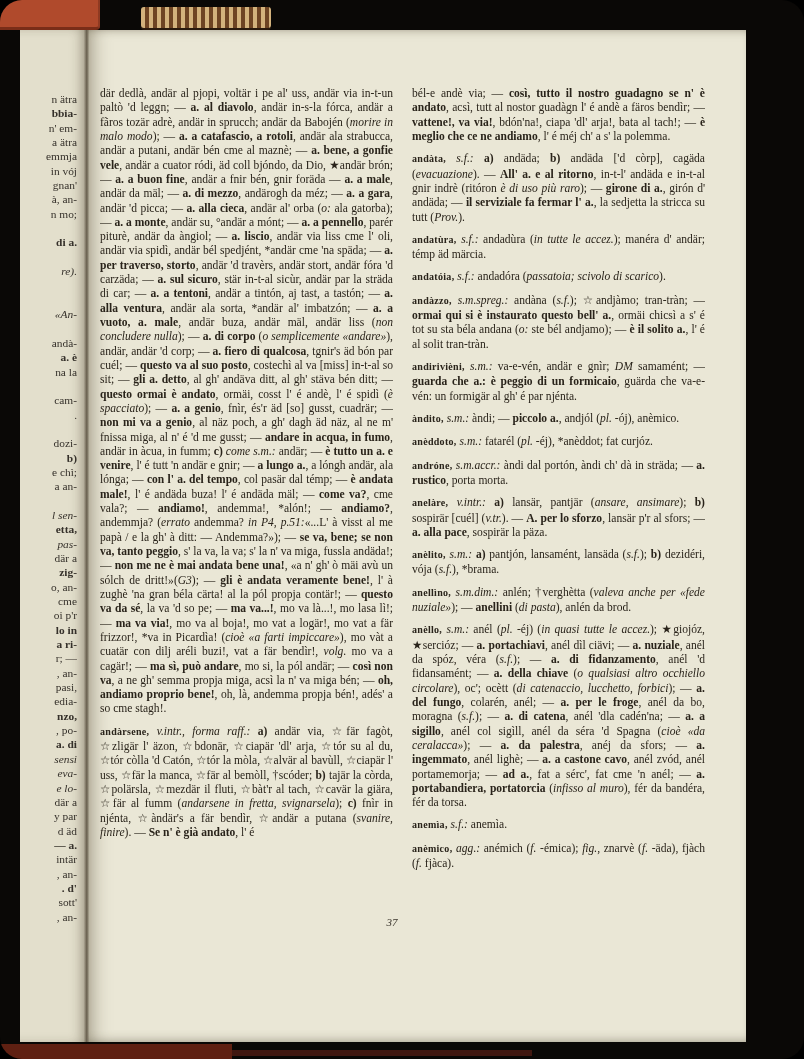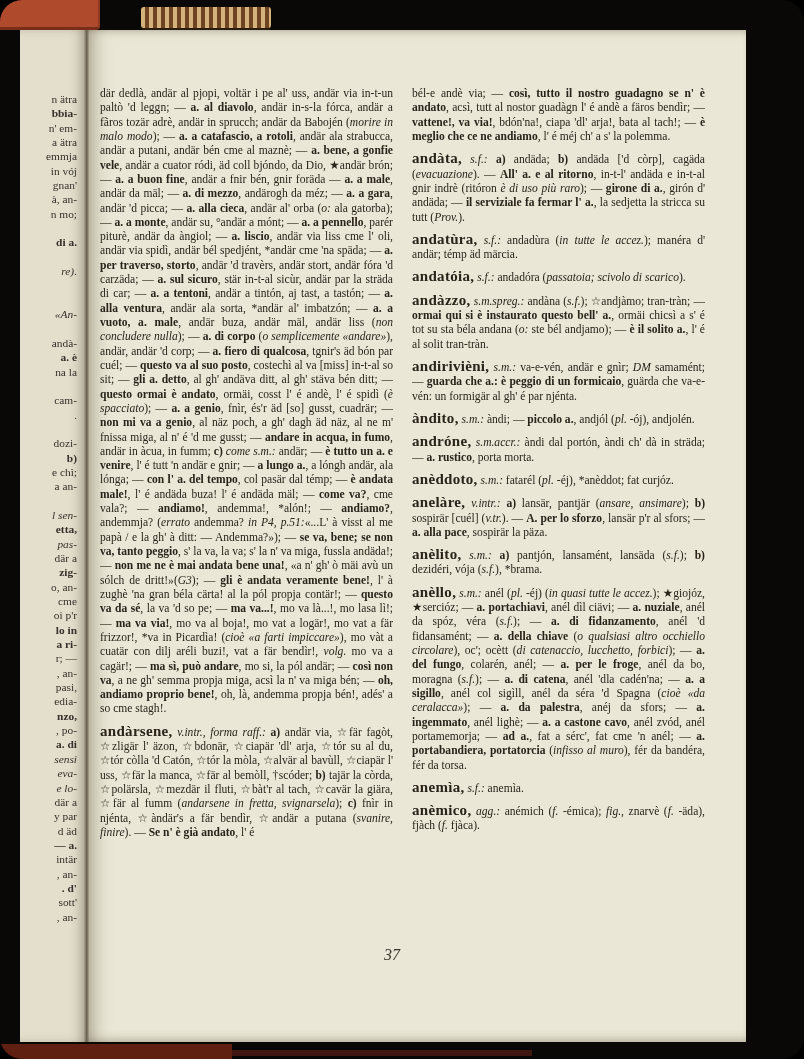--- a/index.html
+++ b/index.html
@@ -32,23 +32,23 @@
   .gutter-line{white-space:nowrap;}
   
   .column{position:absolute;top:86px;width:293px;height:858px;overflow:hidden;
           font-size:11.55px;line-height:14.32px;text-align:justify;}
   .col-left{left:100px;}
   .col-right{left:412px;}
   .entry{margin:0 0 8px 0;}
   .seg-n{font-style:normal;font-weight:normal;}
   .seg-b{font-weight:bold;}
   .seg-i{font-style:italic;}
-  .seg-hw{font-weight:bold;font-size:15px;letter-spacing:.3px;}
-  .page-number{position:absolute;left:100px;top:946px;width:584px;text-align:center;
-               font-size:16px;color:#3a352c;font-style:italic;}
+  .seg-hw{font-weight:bold;font-size:10px;letter-spacing:.3px;}
+  .page-number{position:absolute;left:100px;top:916px;width:584px;text-align:center;
+               font-size:11px;color:#3a352c;font-style:italic;}
 </style>
 </head>
 <body>
 
 <div class="photo">
   <div class="cover-corner"></div>
   <div class="headband"></div>
   <div class="bottom-cover"></div>
   <div class="bottom-edge"></div>
 
@@ -121,24 +121,25 @@
       <p class="entry"><span class="seg-n">där dedlà, andär al pjopi, voltär i pe al' uss, andär via in-t-un paltò 'd leggn; — </span><span class="seg-b">a. al diavolo</span><span class="seg-n">, andär in-s-la fórca, andär a fãros tozär adrè, andär in sprucch; andär da Babojén (</span><span class="seg-i">morire in malo modo</span><span class="seg-n">); — </span><span class="seg-b">a. a catafascio, a rotoli</span><span class="seg-n">, andär ala strabucca, andär a putani, andär bén cme al maznè; — </span><span class="seg-b">a. bene, a gonfie vele</span><span class="seg-n">, andär a cuator ródi, äd coll bjóndo, da Dio, ★andär brón; — </span><span class="seg-b">a. a buon fine</span><span class="seg-n">, andär a fnir bén, gnir foräda — </span><span class="seg-b">a. a male</span><span class="seg-n">, andär da mäl; — </span><span class="seg-b">a. di mezzo</span><span class="seg-n">, andärogh da méz; — </span><span class="seg-b">a. a gara</span><span class="seg-n">, andär 'd picca; — </span><span class="seg-b">a. alla cieca</span><span class="seg-n">, andär al' orba (</span><span class="seg-i">o:</span><span class="seg-n"> ala gatorba); — </span><span class="seg-b">a. a monte</span><span class="seg-n">, andär su, °andär a mónt; — </span><span class="seg-b">a. a pennello</span><span class="seg-n">, parér piturè, andär da àngiol; — </span><span class="seg-b">a. liscio</span><span class="seg-n">, andär via liss cme l' oli, andär via spidì, andär bél spedjént, *andär cme 'na späda; — </span><span class="seg-b">a. per traverso, storto</span><span class="seg-n">, andär 'd travèrs, andär stort, andär fóra 'd carzäda; — </span><span class="seg-b">a. sul sicuro</span><span class="seg-n">, stär in-t-al sicùr, andär par la sträda di car; — </span><span class="seg-b">a. a tentoni</span><span class="seg-n">, andär a tintón, aj tast, a tastón; — </span><span class="seg-b">a. alla ventura</span><span class="seg-n">, andär ala sorta, *andär al' imbatzón; — </span><span class="seg-b">a. a vuoto, a. male</span><span class="seg-n">, andär buza, andär mäl, andär liss (</span><span class="seg-i">non concludere nulla</span><span class="seg-n">); — </span><span class="seg-b">a. di corpo</span><span class="seg-n"> (</span><span class="seg-i">o semplicemente «andare»</span><span class="seg-n">), andär, andär 'd corp; — </span><span class="seg-b">a. fiero di qualcosa</span><span class="seg-n">, tgnir's äd bón par cuél; — </span><span class="seg-b">questo va al suo posto</span><span class="seg-n">, costechì al va [miss] in-t-al so sit; — </span><span class="seg-b">gli a. detto</span><span class="seg-n">, al gh' andäva ditt, al gh' stäva bén ditt; — </span><span class="seg-b">questo ormai è andato</span><span class="seg-n">, ormäi, cosst l' é andè, l' é spidì (</span><span class="seg-i">è spacciato</span><span class="seg-n">); — </span><span class="seg-b">a. a genio</span><span class="seg-n">, fnìr, és'r äd [so] gusst, cuadrär; — </span><span class="seg-b">non mi va a genio</span><span class="seg-n">, al näz poch, a gh' dagh äd näz, al ne m' fnissa miga, al n' é 'd me gusst; — </span><span class="seg-b">andare in acqua, in fumo</span><span class="seg-n">, andär in àcua, in fumm; </span><span class="seg-b">c)</span><span class="seg-i"> come s.m.:</span><span class="seg-n"> andär; — </span><span class="seg-b">è tutto un a. e venire</span><span class="seg-n">, l' é tutt 'n andär e gnir; — </span><span class="seg-b">a lungo a.</span><span class="seg-n">, a lóngh andär, ala lónga; — </span><span class="seg-b">con l' a. del tempo</span><span class="seg-n">, col pasär dal témp; — </span><span class="seg-b">è andata male!</span><span class="seg-n">, l' é andäda buza! l' é andäda mäl; — </span><span class="seg-b">come va?</span><span class="seg-n">, cme vala?; — </span><span class="seg-b">andiamo!</span><span class="seg-n">, andemma!, *alón!; — </span><span class="seg-b">andiamo?</span><span class="seg-n">, andemmja? (</span><span class="seg-i">errato</span><span class="seg-n"> andemma? </span><span class="seg-i">in P4, p.51:</span><span class="seg-n">«...L' à visst al me papà / e la gh' à ditt: — Andemma?»); — </span><span class="seg-b">se va, bene; se non va, tanto peggio</span><span class="seg-n">, s' la va, la va; s' la n' va miga, fussla andäda!; — </span><span class="seg-b">non me ne è mai andata bene una!</span><span class="seg-n">, «a n' gh' ò mäi avù un sólch de dritt!»(</span><span class="seg-i">G3</span><span class="seg-n">); — </span><span class="seg-b">gli è andata veramente bene!</span><span class="seg-n">, l' à zughè 'na gran béla cärta! al la pól propja contär!; — </span><span class="seg-b">questo va da sé</span><span class="seg-n">, la va 'd so pe; — </span><span class="seg-b">ma va...!</span><span class="seg-n">, mo va là...!, mo lasa lì!; — </span><span class="seg-b">ma va via!</span><span class="seg-n">, mo va al boja!, mo vat a logär!, mo vat a fär frizzor!, *va in Picardìa! (</span><span class="seg-i">cioè «a farti impiccare»</span><span class="seg-n">), mo vàt a cuatär con dilj aréli buzi!, vat a fär bendìr!, </span><span class="seg-i">volg.</span><span class="seg-n"> mo va a cagär!; — </span><span class="seg-b">ma sì, può andare</span><span class="seg-n">, mo si, la pól andär; — </span><span class="seg-b">così non va</span><span class="seg-n">, a ne gh' semma propja miga, acsì la n' va miga bén; — </span><span class="seg-b">oh, andiamo proprio bene!</span><span class="seg-n">, oh, là, andemma propja bén!, adés' a so cme stagh!.</span></p>
       <p class="entry"><span class="seg-hw">andàrsene,</span><span class="seg-i"> v.intr., forma raff.:</span><span class="seg-b"> a)</span><span class="seg-n"> andär via, ☆fär fagòt, ☆zligär l' äzon, ☆bdonär, ☆ciapär 'dl' arja, ☆tór su al du, ☆tór còlla 'd Catón, ☆tór la mòla, ☆alvär al bavùll, ☆ciapär l' uss, ☆fär la manca, ☆fär al bemòll, †scóder; </span><span class="seg-b">b)</span><span class="seg-n"> tajär la còrda, ☆polärsla, ☆mezdär il fluti, ☆bàt'r al tach, ☆cavär la giära, ☆fär al fumm (</span><span class="seg-i">andarsene in fretta, svignarsela</span><span class="seg-n">); </span><span class="seg-b">c)</span><span class="seg-n"> fnìr in njénta, ☆àndär's a fär bendìr, ☆andär a putana (</span><span class="seg-i">svanire, finire</span><span class="seg-n">). — </span><span class="seg-b">Se n' è già andato</span><span class="seg-n">, l' é</span></p>
     </div>
   <div class="column col-right">
       <p class="entry"><span class="seg-n">bél-e andè via; — </span><span class="seg-b">così, tutto il nostro guadagno se n' è andato</span><span class="seg-n">, acsì, tutt al nostor guadàgn l' é andè a färos bendìr; — </span><span class="seg-b">vattene!, va via!</span><span class="seg-n">, bdón'na!, ciapa 'dl' arja!, bata al tach!; — </span><span class="seg-b">è meglio che ce ne andiamo</span><span class="seg-n">, l' é méj ch' a s' la polemma.</span></p>
       <p class="entry"><span class="seg-hw">andàta,</span><span class="seg-i"> s.f.:</span><span class="seg-b"> a)</span><span class="seg-n"> andäda; </span><span class="seg-b">b)</span><span class="seg-n"> andäda ['d còrp], cagäda (</span><span class="seg-i">evacuazione</span><span class="seg-n">). — </span><span class="seg-b">All' a. e al ritorno</span><span class="seg-n">, in-t-l' andäda e in-t-al gnir indrè (ritóron </span><span class="seg-i">è di uso più raro</span><span class="seg-n">); — </span><span class="seg-b">girone di a.</span><span class="seg-n">, girón d' andäda; — </span><span class="seg-b">il serviziale fa fermar l' a.</span><span class="seg-n">, la sedjetta la stricca su tutt (</span><span class="seg-i">Prov.</span><span class="seg-n">).</span></p>
       <p class="entry"><span class="seg-hw">andatùra,</span><span class="seg-i"> s.f.:</span><span class="seg-n"> andadùra (</span><span class="seg-i">in tutte le accez.</span><span class="seg-n">); manéra d' andär; témp äd märcia.</span></p>
       <p class="entry"><span class="seg-hw">andatóia,</span><span class="seg-i"> s.f.:</span><span class="seg-n"> andadóra (</span><span class="seg-i">passatoia; scivolo di scarico</span><span class="seg-n">).</span></p>
       <p class="entry"><span class="seg-hw">andàzzo,</span><span class="seg-i"> s.m.spreg.:</span><span class="seg-n"> andàna (</span><span class="seg-i">s.f.</span><span class="seg-n">); ☆andjàmo; tran-tràn; — </span><span class="seg-b">ormai qui si è instaurato questo bell' a.</span><span class="seg-n">, ormäi chicsì a s' é tot su sta béla andana (</span><span class="seg-i">o:</span><span class="seg-n"> ste bél andjamo); — </span><span class="seg-b">è il solito a.</span><span class="seg-n">, l' é al solit tran-tràn.</span></p>
       <p class="entry"><span class="seg-hw">andirivièni,</span><span class="seg-i"> s.m.:</span><span class="seg-n"> va-e-vén, andär e gnìr; </span><span class="seg-i">DM</span><span class="seg-n"> samamént; — </span><span class="seg-b">guarda che a.: è peggio di un formicaio</span><span class="seg-n">, guärda che va-e-vén: un formigär al gh' é par njénta.</span></p>
-      <p class="entry"><span class="seg-hw">àndito,</span><span class="seg-i"> s.m.:</span><span class="seg-n"> àndi; — </span><span class="seg-b">piccolo a.</span><span class="seg-n">, andjól (</span><span class="seg-i">pl.</span><span class="seg-n"> -ój), andjolén.</span></p>
+      <p class="entry"><span class="seg-hw">àndito,</span><span class="seg-i"> s.m.:</span><span class="seg-n"> àndi; — </span><span class="seg-b">piccolo a.</span><span class="seg-n">, andjól (</span><span class="seg-i">pl.</span><span class="seg-n"> -ój), anèmico.</span></p>
+      <p class="entry"><span class="seg-hw">anèddoto,</span><span class="seg-i"> s.m.:</span><span class="seg-n"> fatarél (</span><span class="seg-i">pl.</span><span class="seg-n"> -éj), *anèddot; fat curjóz.</span></p>
       <p class="entry"><span class="seg-hw">andróne,</span><span class="seg-i"> s.m.accr.:</span><span class="seg-n"> àndi dal portón, àndi ch' dà in sträda; — </span><span class="seg-b">a. rustico</span><span class="seg-n">, porta morta.</span></p>
-      <p class="entry"><span class="seg-hw">anèddoto,</span><span class="seg-i"> s.m.:</span><span class="seg-n"> fatarél (</span><span class="seg-i">pl.</span><span class="seg-n"> -éj), *anèddot; fat curjóz.</span></p>
       <p class="entry"><span class="seg-hw">anelàre,</span><span class="seg-i"> v.intr.:</span><span class="seg-b"> a)</span><span class="seg-n"> lansär, pantjär (</span><span class="seg-i">ansare, ansimare</span><span class="seg-n">); </span><span class="seg-b">b)</span><span class="seg-n"> sospirär [cuél] (</span><span class="seg-i">v.tr.</span><span class="seg-n">). — </span><span class="seg-b">A. per lo sforzo</span><span class="seg-n">, lansär p'r al sfors; — </span><span class="seg-b">a. alla pace</span><span class="seg-n">, sospirär la päza.</span></p>
       <p class="entry"><span class="seg-hw">anèlito,</span><span class="seg-i"> s.m.:</span><span class="seg-b"> a)</span><span class="seg-n"> pantjón, lansamént, lansäda (</span><span class="seg-i">s.f.</span><span class="seg-n">); </span><span class="seg-b">b)</span><span class="seg-n"> dezidéri, vója (</span><span class="seg-i">s.f.</span><span class="seg-n">), *brama.</span></p>
+      <p class="entry"><span class="seg-hw">anellìno,</span><span class="seg-i"> s.m.dim.:</span><span class="seg-n"> anlén; †verghètta (</span><span class="seg-i">valeva anche per «fede nuziale»</span><span class="seg-n">); — </span><span class="seg-b">anellini</span><span class="seg-n"> (</span><span class="seg-i">di pasta</span><span class="seg-n">), anlén da brod.</span></p>
       <p class="entry"><span class="seg-hw">anèllo,</span><span class="seg-i"> s.m.:</span><span class="seg-n"> anél (</span><span class="seg-i">pl.</span><span class="seg-n"> -éj) (</span><span class="seg-i">in quasi tutte le accez.</span><span class="seg-n">); ★giojóz, ★sercióz; — </span><span class="seg-b">a. portachiavi</span><span class="seg-n">, anél dìl ciävi; — </span><span class="seg-b">a. nuziale</span><span class="seg-n">, anél da spóz, véra (</span><span class="seg-i">s.f.</span><span class="seg-n">); — </span><span class="seg-b">a. di fidanzamento</span><span class="seg-n">, anél 'd fidansamént; — </span><span class="seg-b">a. della chiave</span><span class="seg-n"> (</span><span class="seg-i">o qualsiasi altro occhiello circolare</span><span class="seg-n">), oc'; ocètt (</span><span class="seg-i">di catenaccio, lucchetto, forbici</span><span class="seg-n">); — </span><span class="seg-b">a. del fungo</span><span class="seg-n">, colarén, anél; — </span><span class="seg-b">a. per le froge</span><span class="seg-n">, anél da bo, moragna (</span><span class="seg-i">s.f.</span><span class="seg-n">); — </span><span class="seg-b">a. di catena</span><span class="seg-n">, anél 'dla cadén'na; — </span><span class="seg-b">a. a sigillo</span><span class="seg-n">, anél col sigìll, anél da séra 'd Spagna (</span><span class="seg-i">cioè «da ceralacca»</span><span class="seg-n">); — </span><span class="seg-b">a. da palestra</span><span class="seg-n">, anéj da sfors; — </span><span class="seg-b">a. ingemmato</span><span class="seg-n">, anél lighè; — </span><span class="seg-b">a. a castone cavo</span><span class="seg-n">, anél zvód, anél portamemorja; — </span><span class="seg-b">ad a.</span><span class="seg-n">, fat a sérc', fat cme 'n anél; — </span><span class="seg-b">a. portabandiera, portatorcia</span><span class="seg-n"> (</span><span class="seg-i">infisso al muro</span><span class="seg-n">), fér da bandéra, fér da torsa.</span></p>
       <p class="entry"><span class="seg-hw">anemìa,</span><span class="seg-i"> s.f.:</span><span class="seg-n"> anemìa.</span></p>
       <p class="entry"><span class="seg-hw">anèmico,</span><span class="seg-i"> agg.:</span><span class="seg-n"> anémich (</span><span class="seg-i">f.</span><span class="seg-n"> -émica); </span><span class="seg-i">fig.</span><span class="seg-n">, znarvè (</span><span class="seg-i">f.</span><span class="seg-n"> -äda), fjàch (</span><span class="seg-i">f.</span><span class="seg-n"> fjàca).</span></p>
     </div>
 
   <div class="page-number">37</div>
 </div>
 
 </body></html>

